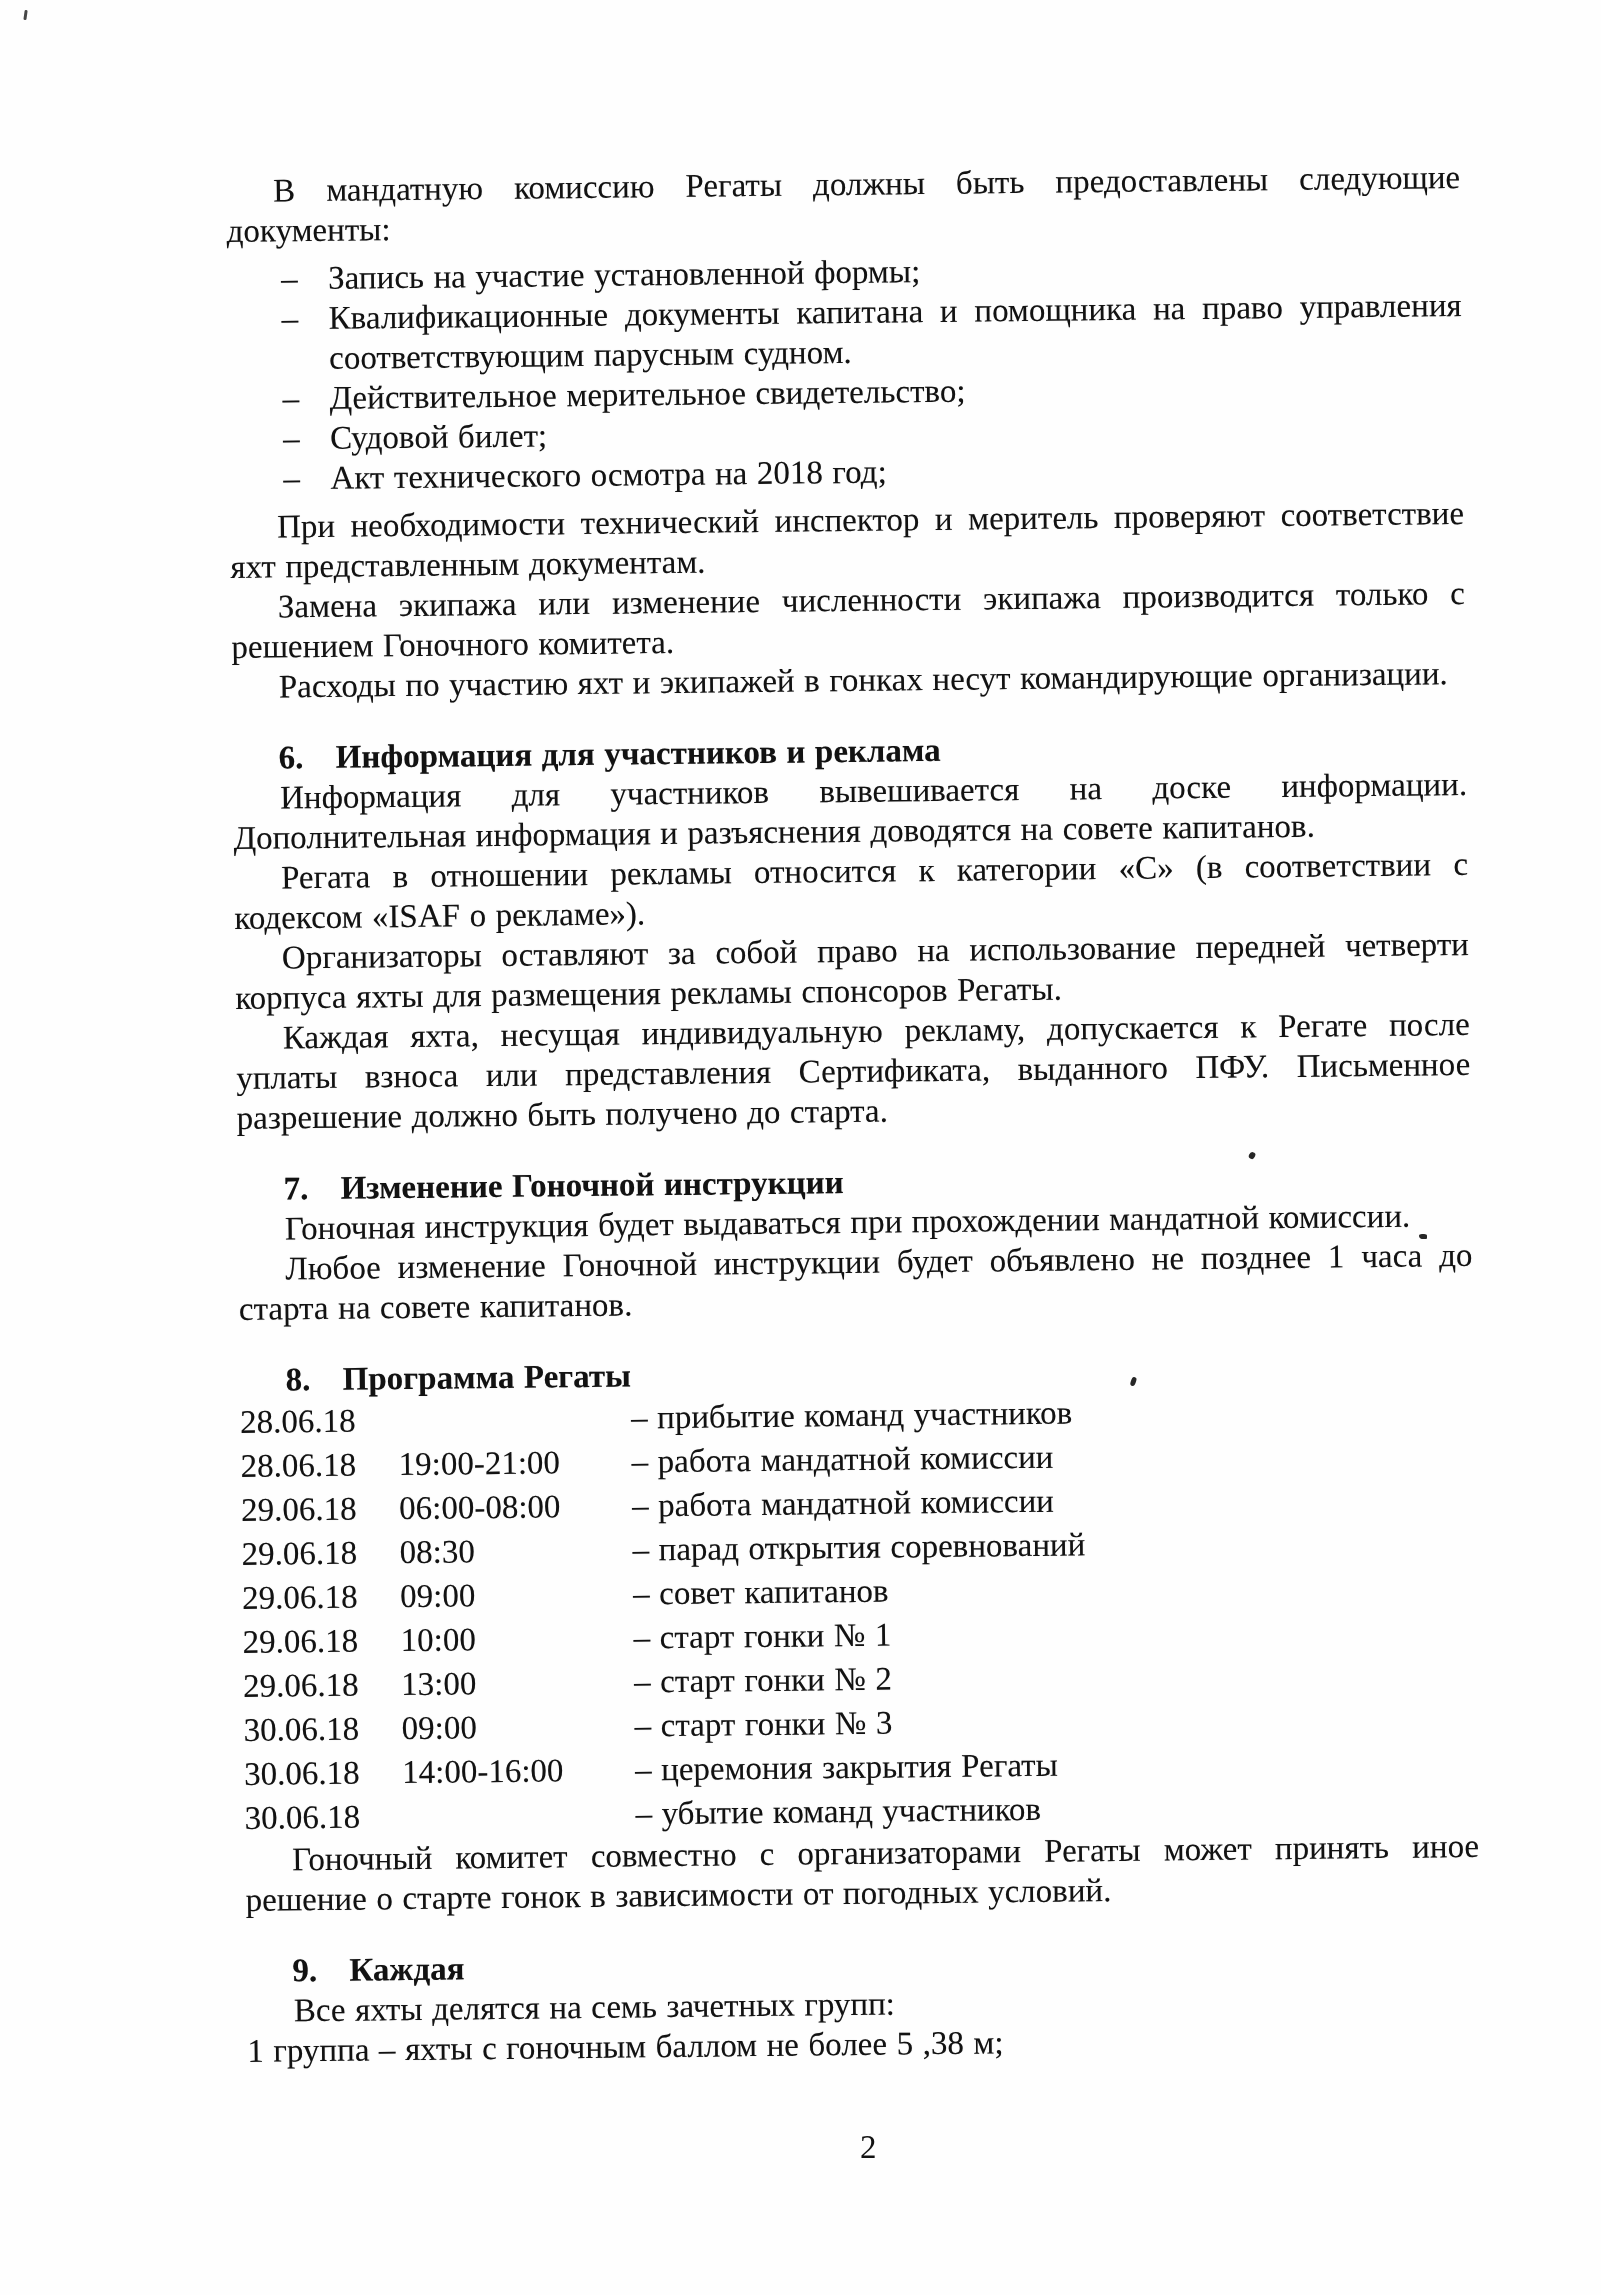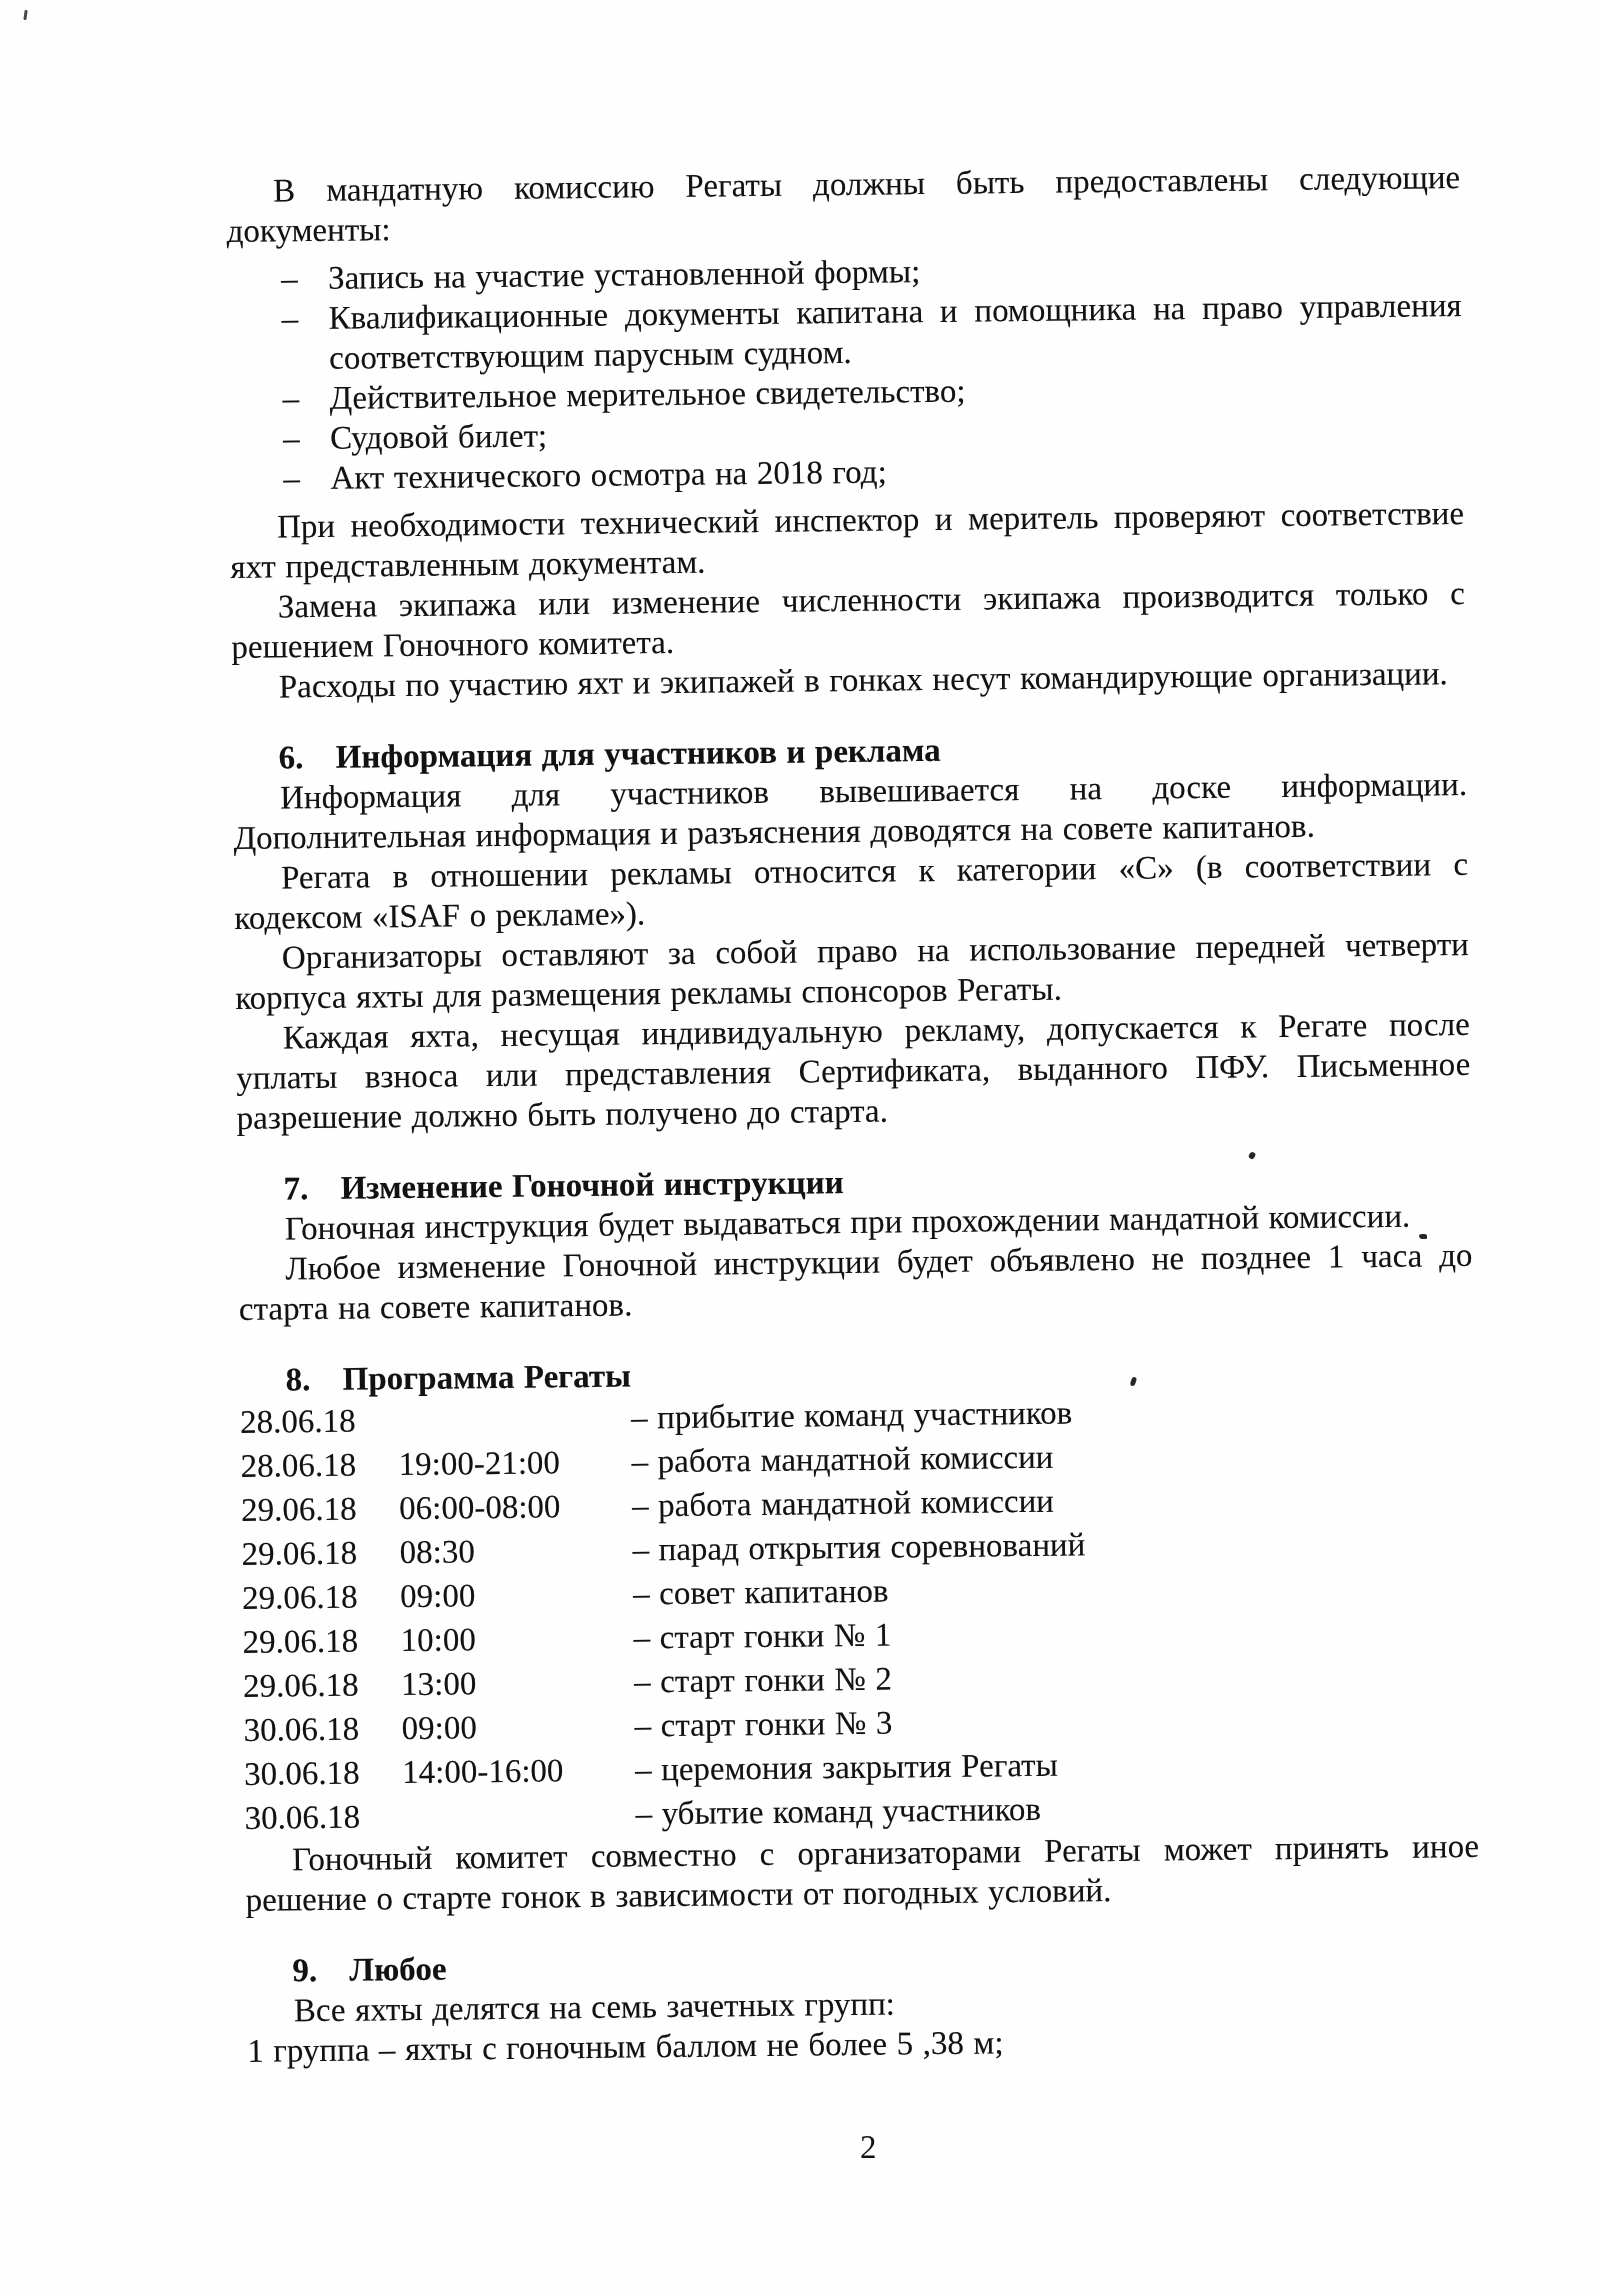--- a/index.html
+++ b/index.html
@@ -260,21 +260,21 @@
 
           <p class="indent">
             <span class="ln j">Гоночный комитет совместно с организаторами Регаты может принять иное</span>
             <span class="ln">решение о старте гонок в зависимости от погодных условий.</span>
           </p>
         </div>
     </section>
 
     <section>
       <h2>
-        <span class="num">9.</span><span>Любое</span>
+        <span class="num">9.</span><span>Каждая</span>
       </h2>
       <div>
 
           <p class="indent">
             <span class="ln">Все яхты делятся на семь зачетных групп:</span>
           </p>
         </div>
       <p>
           <span class="ln">1 группа – яхты с гоночным баллом не более 5 ,38 м;</span>
         </p>

